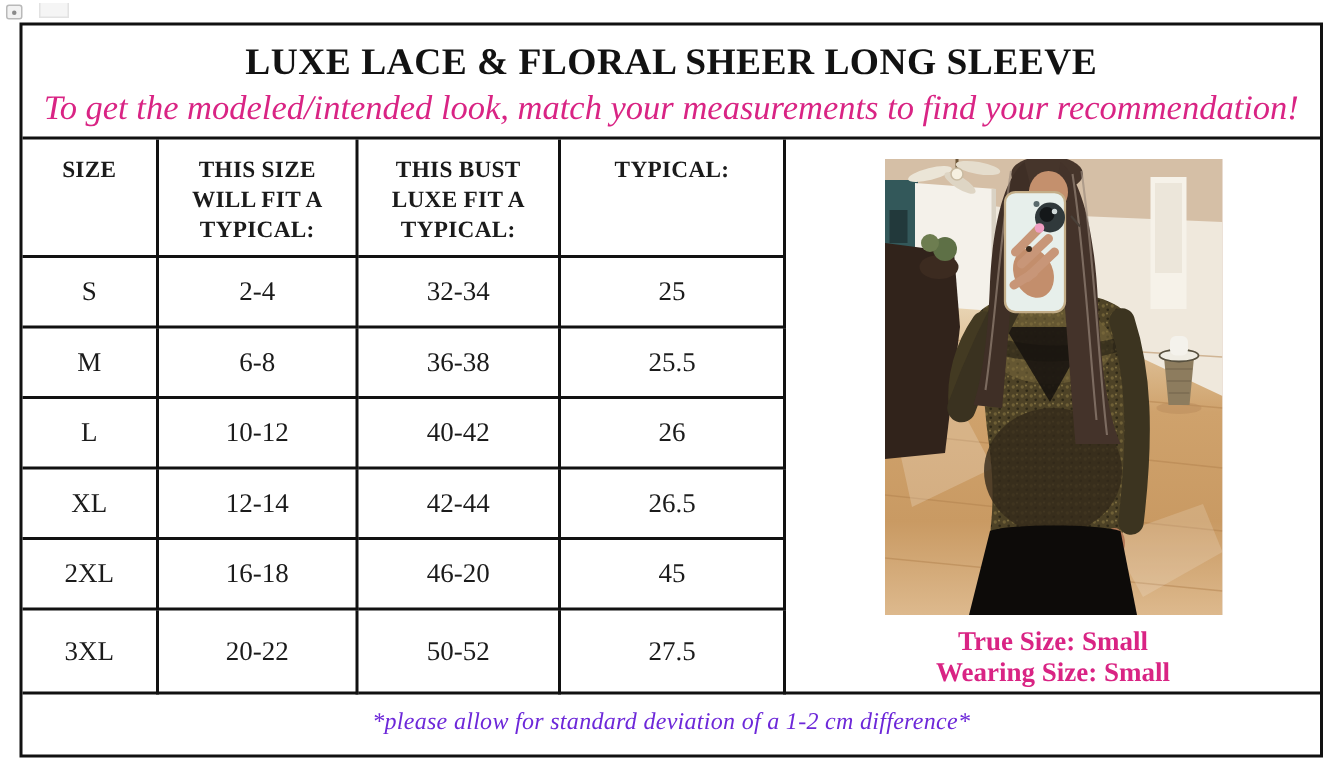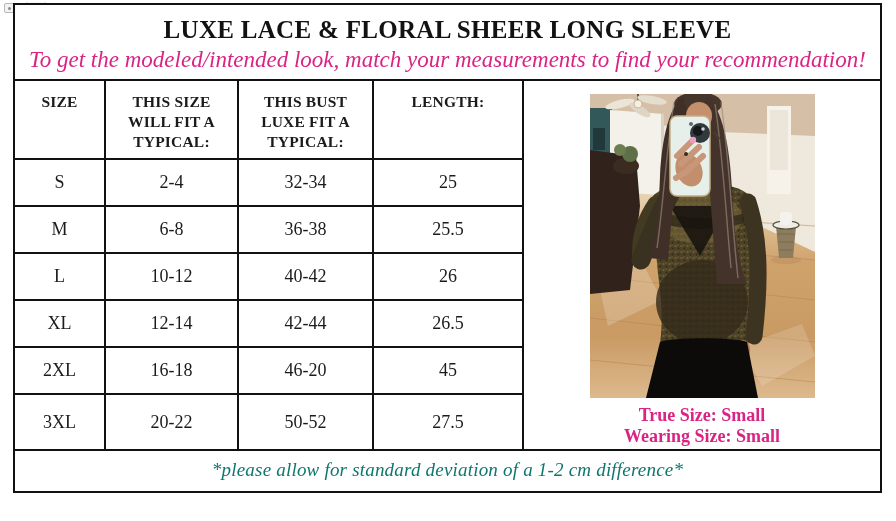--- a/index.html
+++ b/index.html
@@ -8,21 +8,21 @@
 
   
   .artifact { position: absolute; left: 2px; top: 2px; width: 44px; height: 12px; }
   .artifact .a1 { position: absolute; left: 2px; top: 1px; width: 11px; height: 10px;
                   border: 1px solid #b9b9b9; border-radius: 2px; background: #f2f2f2; }
   .artifact .a1::after { content: ""; position: absolute; left: 3px; top: 3px; width: 3px; height: 3px;
                   background: #8a8a8a; border-radius: 50%; }
   .artifact .a2 { position: absolute; left: 24px; top: 0; width: 20px; height: 10px;
                   background: #f5f5f5; border: 1px solid #e2e2e2; border-top: none; }
 
-  .doc { position: absolute; left: 13px; top: 3px; width: 869px; height: 490px;
+  .doc { position: absolute; left: 13px; top: 15px; width: 869px; height: 490px;
          border: 2px solid var(--border, #111); background: #fff; }
 
   .title-row { height: 76px; border-bottom: 2px solid var(--border, #111); text-align: center; }
   .doc-title { padding-top: 11px; font-size: 25px; font-weight: bold; letter-spacing: 0.3px; color: #121212; }
   .doc-subtitle { margin-top: 3px; font-size: 23px; font-style: italic; color: var(--pink, #d92484); }
 
   .grid { display: grid;
           grid-template-columns: 91px 133px 135px 150px 1fr;
           grid-template-rows: 79px 47px 47px 47px 47px 47px 56px;
           width: 865px; }
@@ -31,21 +31,21 @@
           font-size: 18px; color: #1b1b1b; text-align: center; }
   .cell.hdr { align-items: flex-start; padding: 11px 8px 0 8px;
               font-weight: bold; font-size: 15.5px; line-height: 20px; letter-spacing: 0.2px; }
   .photo-cell { grid-column: 5; grid-row: 1 / 8; border-bottom: 2px solid var(--border, #111);
                 display: flex; flex-direction: column; align-items: center; padding-top: 10px; }
   .photo-frame { width: 225px; height: 304px; overflow: hidden; background: #d9c4ad; }
   .model-sizes { margin-top: 7px; text-align: center; font-weight: bold; font-size: 18px;
                  line-height: 21px; color: var(--pink, #d92484); }
 
   .footer-row { height: 38px; display: flex; align-items: center; justify-content: center;
-                font-style: italic; font-size: 19px; color: #0f766e; letter-spacing: 0.2px; }
+                font-style: italic; font-size: 16px; color: #6d28d9; letter-spacing: 0.2px; }
 </style>
 </head>
 <body>
 
 <div class="artifact">
   <span class="a1"></span>
   <span class="a2"></span>
 </div>
 
 <div class="doc">
@@ -170,21 +170,21 @@
       </div>
       <div class="model-sizes">
         <div>True Size: Small</div>
         <div>Wearing Size: Small</div>
       </div>
     </div>
 
     <div class="cell hdr">SIZE</div>
     <div class="cell hdr">THIS SIZE WILL FIT A TYPICAL:</div>
     <div class="cell hdr">THIS BUST LUXE FIT A TYPICAL:</div>
-    <div class="cell hdr">LENGTH:</div>
+    <div class="cell hdr">TYPICAL:</div>
 
     <div style="display:contents">
       <div class="cell">S</div>
       <div class="cell">2-4</div>
       <div class="cell">32-34</div>
       <div class="cell">25</div>
     </div>
     <div style="display:contents">
       <div class="cell">M</div>
       <div class="cell">6-8</div>

